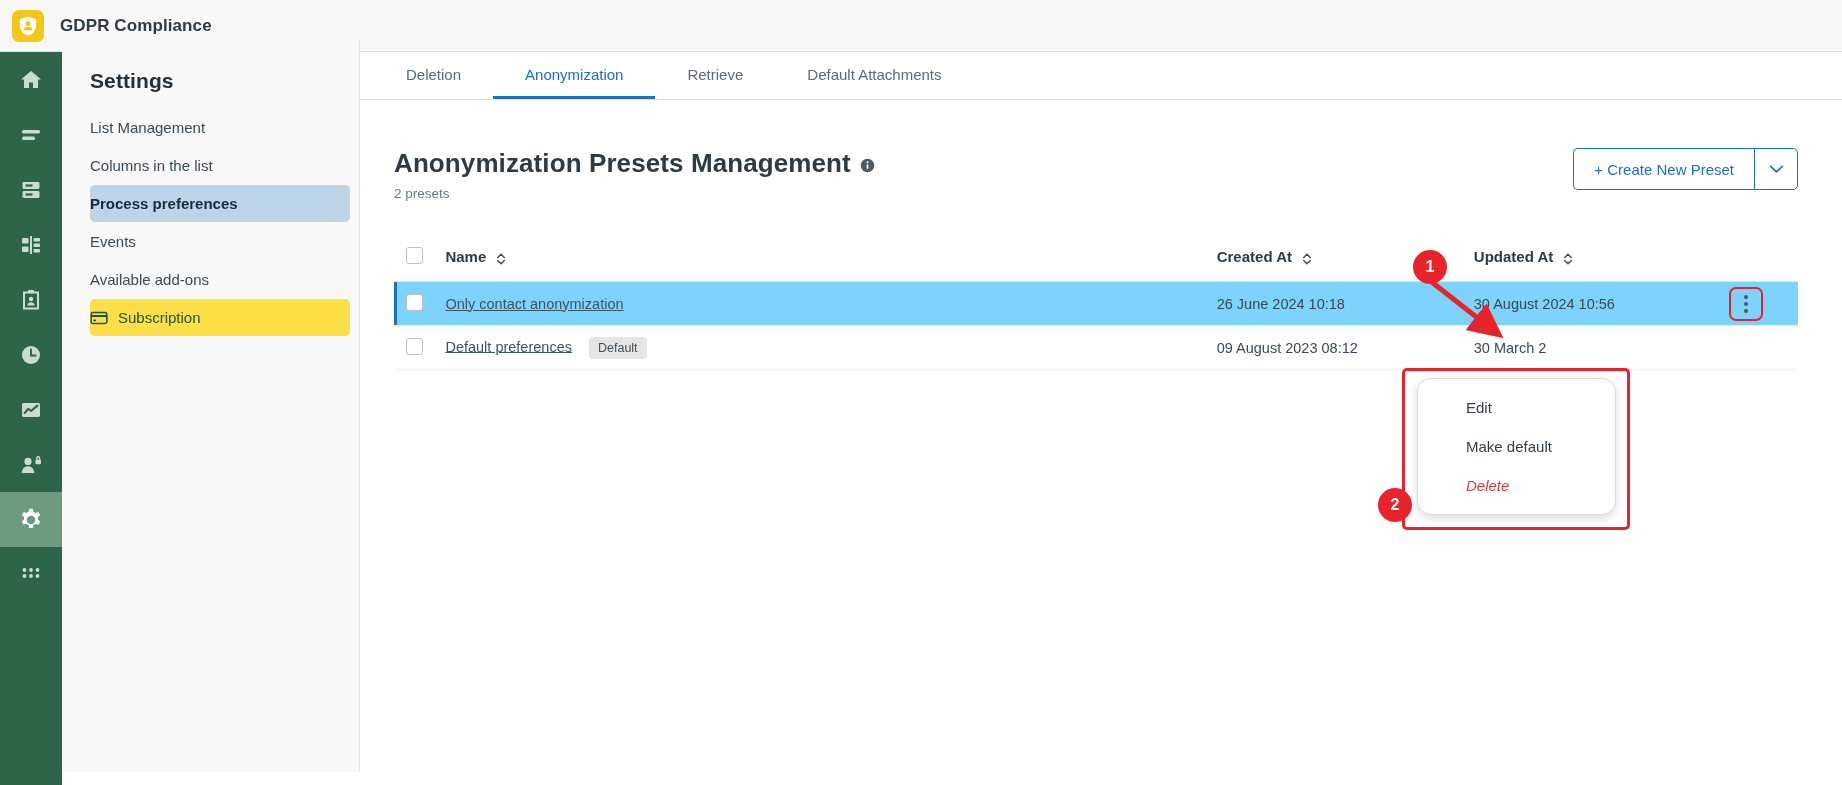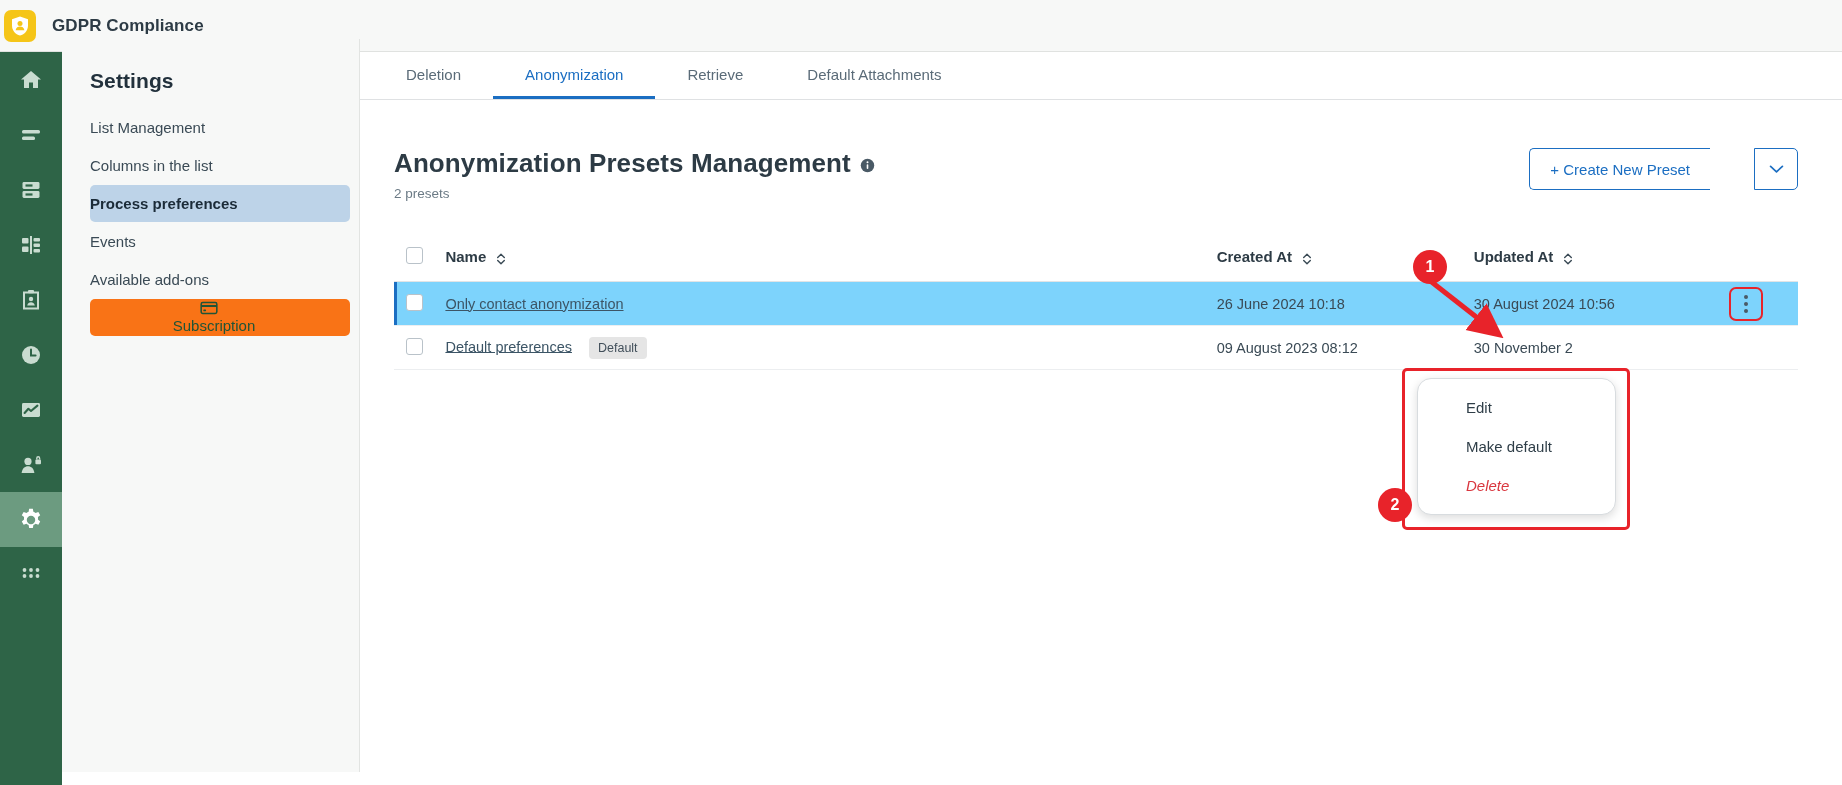--- a/index.html
+++ b/index.html
@@ -8,21 +8,21 @@
     font-family: "Liberation Sans", sans-serif;
     background: #ffffff;
     overflow: hidden;
   }
   #app { position: relative; width: 1842px; height: 785px; }
 
   
   .topbar {
     position: absolute; left: 0; top: 0; width: 1842px; height: 52px;
     background: #f7f8f7; border-bottom: 1px solid #e0e2e0;
-    display: flex; align-items: center; padding-left: 4px;
+    display: flex; align-items: center; padding-left: 12px;
   }
   .app-logo {
     width: 32px; height: 32px; border-radius: 7px; background: #f5c518;
     display: flex; align-items: center; justify-content: center;
     flex: 0 0 auto;
   }
   .app-logo svg { display: block; }
   .app-title {
     margin-left: 16px; font-size: 17px; color: #2d3b45; font-weight: 600;
     letter-spacing: .1px;
@@ -53,21 +53,21 @@
     padding: 10px 0 10px 28px; letter-spacing: .1px;
   }
   .settings-list { margin-top: 6px; }
   .settings-item {
     height: 37px; margin: 1px 9px 1px 28px; border-radius: 5px;
     display: flex; align-items: center; padding: 0 12px 0 0;
     font-size: 15px; color: #3a4a55; cursor: pointer;
   }
   .settings-item .s-label { white-space: nowrap; }
   .settings-item.sel { background: #bdd3e8; color: #1b2b38; font-weight: 600; }
-  .settings-item.green { background: #f97316; color: #1f5437; flex-direction: column; }
+  .settings-item.green { background: #fde047; color: #1f5437; }
   .settings-item .card-icon { margin-right: 10px; display: flex; }
   .settings-item .card-icon svg { display: block; fill: #1f5437; }
 
   
   .main {
     position: absolute; left: 360px; top: 52px;
     width: 1482px; height: 733px; background: #ffffff;
   }
   .tabs {
     height: 48px; border-bottom: 1px solid #dfe1e3;
@@ -86,21 +86,21 @@
   .page-title {
     font-size: 26px; color: #2d3b45; font-weight: 600;
     display: flex; align-items: center; letter-spacing: .1px;
   }
   .info-icon {
     display: inline-flex; margin-left: 9px; margin-top: 4px;
   }
   .info-icon svg { display: block; }
   .page-sub { margin-top: 7px; font-size: 13.5px; color: #6b7a85; }
 
-  .create-group { display: flex; align-items: stretch; gap: 44px; }
+  .create-group { display: flex; align-items: stretch; }
   .btn-create {
     border: 1px solid #1b6ec2; border-right: none;
     border-radius: 5px 0 0 5px; background: #fff; color: #1b6ec2;
     font-size: 15px; padding: 0 20px; height: 42px;
     display: flex; align-items: center; cursor: pointer;
     font-family: inherit; white-space: nowrap;
   }
   .btn-caret {
     border: 1px solid #1b6ec2; border-radius: 0 5px 5px 0;
     background: #fff; width: 44px; height: 42px; cursor: pointer;
@@ -438,21 +438,21 @@
 
           <tr>
             <td class="col-check">
               <span class="chk"></span>
             </td>
             <td class="col-name">
               <span class="name-link">Default preferences</span>
               <span class="badge-default">Default</span>
             </td>
             <td class="col-created">09 August 2023 08:12</td>
-            <td class="col-updated">30 November 2</td>
+            <td class="col-updated">30 March 2</td>
             <td class="col-menu">
               <div class="kebab" style="visibility:hidden">
                 <i></i>
                 <i></i>
                 <i></i>
               </div>
             </td>
           </tr>
         </tbody>
       </table>

